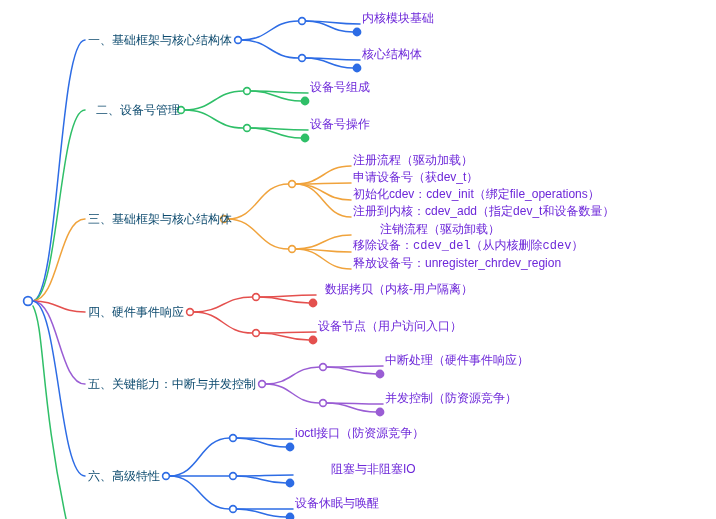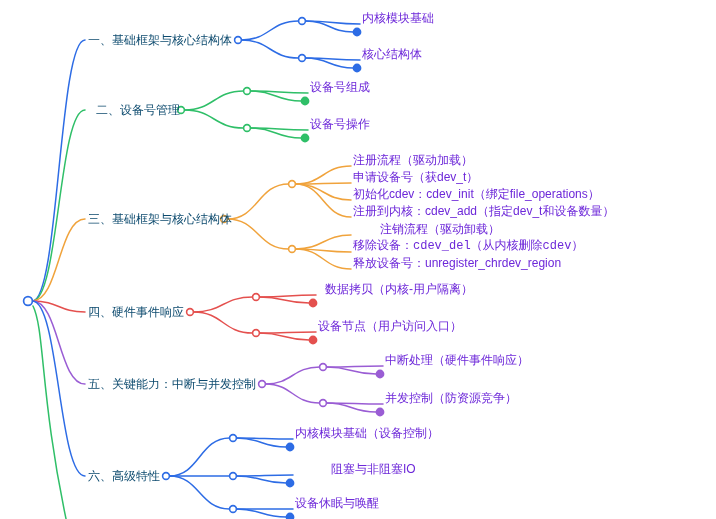--- a/index.html
+++ b/index.html
@@ -123,17 +123,17 @@
       <div class="node-label leaf-label" style="left: 336px; top: 222px; margin-left: 44px;">注销流程（驱动卸载）</div>
       <div class="node-label leaf-label" style="left: 353px; top: 239px; font-family: Liberation Mono, monospace;">移除设备：cdev_del（从内核删除cdev）</div>
       <div class="node-label leaf-label" style="left: 353px; top: 256px;">释放设备号：unregister_chrdev_region</div>
       <div class="node-label section-label" style="left: 88px; top: 305px;">四、硬件事件响应</div>
       <div class="node-label leaf-label" style="left: 325px; top: 282px;">数据拷贝（内核-用户隔离）</div>
       <div class="node-label leaf-label" style="left: 318px; top: 319px;">设备节点（用户访问入口）</div>
       <div class="node-label section-label" style="left: 88px; top: 377px;">五、关键能力：中断与并发控制</div>
       <div class="node-label leaf-label" style="left: 385px; top: 353px;">中断处理（硬件事件响应）</div>
       <div class="node-label leaf-label" style="left: 385px; top: 391px;">并发控制（防资源竞争）</div>
       <div class="node-label section-label" style="left: 88px; top: 469px;">六、高级特性</div>
-      <div class="node-label leaf-label" style="left: 295px; top: 426px;">内核模块基础（设备控制）</div>
+      <div class="node-label leaf-label" style="left: 295px; top: 426px;">ioctl接口（防资源竞争）</div>
       <div class="node-label leaf-label" style="left: 295px; top: 462px; padding-left: 36px;">阻塞与非阻塞IO</div>
       <div class="node-label leaf-label" style="left: 295px; top: 496px; text-align: right;">设备休眠与唤醒</div>
     </div>
 </div>
 
 </body></html>

